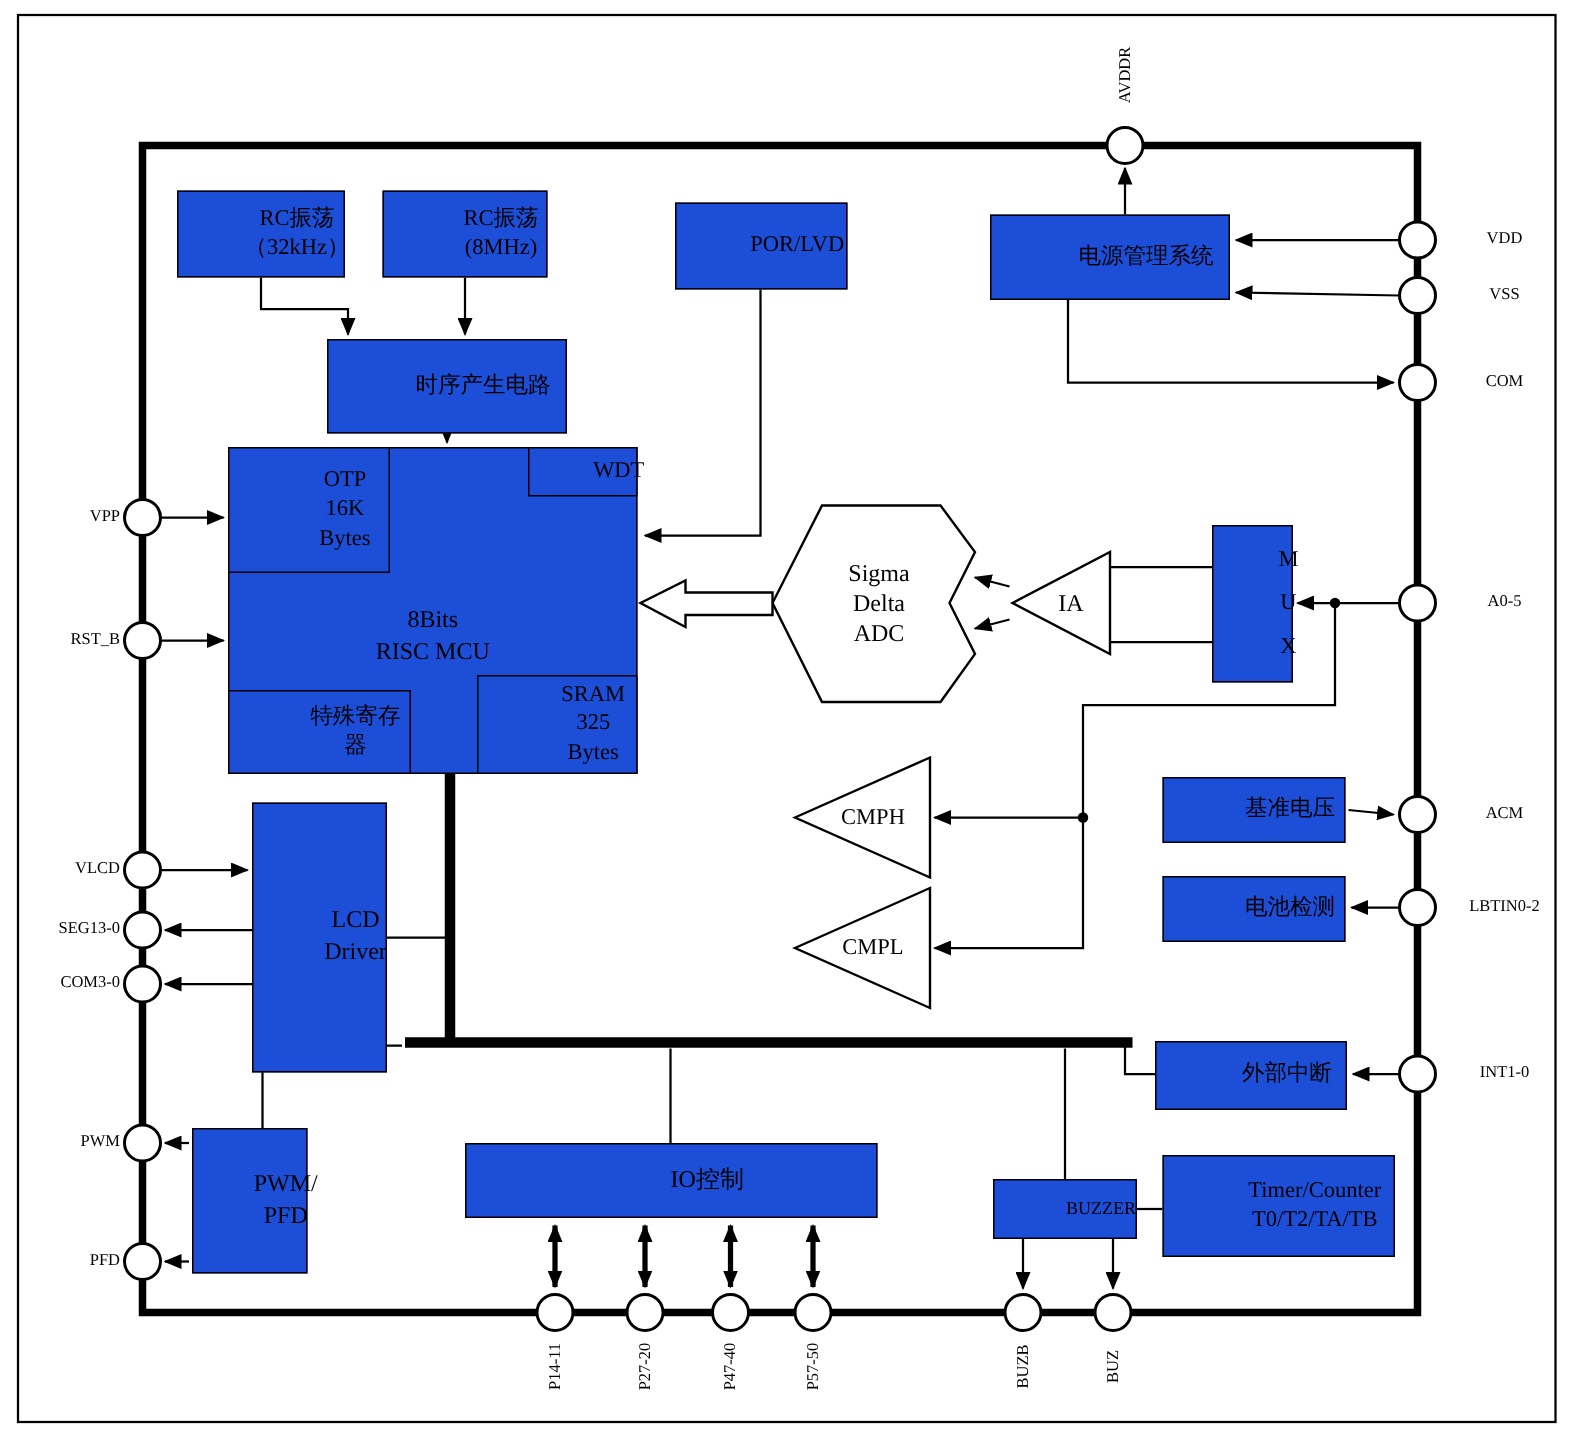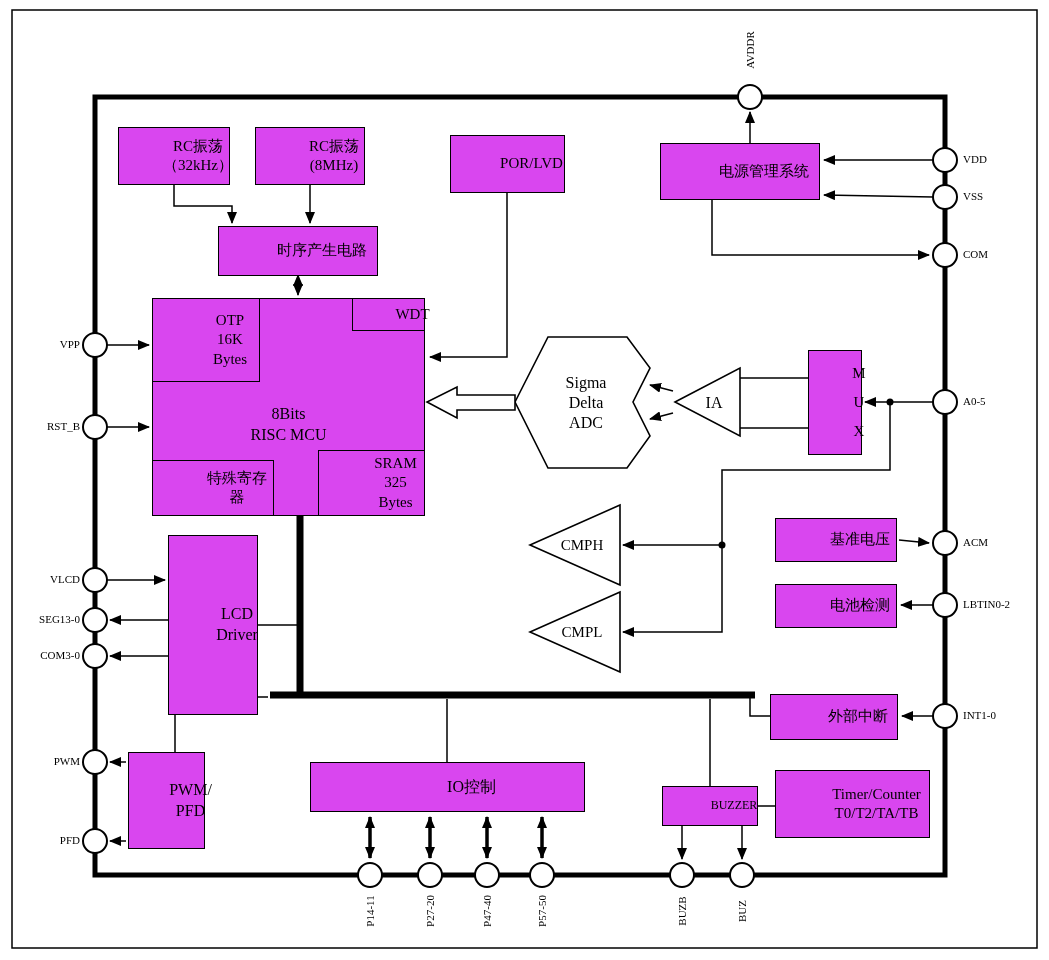--- a/index.html
+++ b/index.html
@@ -2,31 +2,31 @@
 <html><head>
 <meta charset="utf-8">
 <style>
   html,body { margin:0; padding:0; background:#fff; }
   .stage {
     position:relative; width:1049px; height:960px; background:#fff;
     font-family:"Liberation Serif", serif; color:#000; overflow:hidden;
   }
   .layer { position:absolute; left:0; top:0; z-index:1; }
   .box {
-    position:absolute; box-sizing:border-box; background:#d946ef;
+    position:absolute; box-sizing:border-box; background:#1d4ed8;
     border:1.6px solid #000; display:flex; align-items:center; justify-content:center;
     text-align:center; white-space:pre-line; font-size:15px; line-height:1.3; z-index:2;padding-left:48px;
   }
   .mux-box { line-height:1.95; }
   .shape-lbl {
     position:absolute; z-index:2; text-align:center; white-space:pre-line;
     font-size:15px; line-height:1.25;
   }
   .mcu-lbl { position:absolute; z-index:2; text-align:center; white-space:pre-line; font-size:16px; line-height:1.3;margin-top:39px; }
-  .pin-lbl { position:absolute; z-index:3; font-size:11px; white-space:nowrap; }
+  .pin-lbl { position:absolute; z-index:3; font-size:11px; white-space:nowrap;text-align:center; }
   .pin-lbl.lft { text-align:right; }
   .vert { transform:rotate(-90deg); text-align:center; white-space:nowrap; }
 </style>
 </head>
 <body>
 
 <div class="stage">
 
   <svg class="layer" width="1049" height="960" viewBox="0 0 1049 960">
     <defs>
@@ -123,21 +123,21 @@
       <circle cx="742" cy="875" r="12"></circle>
     </g>
   </svg>
 
   <div class="box" style="left:118px;top:127px;width:112px;height:58px">RC振荡
 （32kHz）</div>
   <div class="box" style="left:255px;top:127px;width:110px;height:58px">RC振荡
 (8MHz)</div>
   <div class="box" style="left:450px;top:135px;width:115px;height:58px;font-size:15px">POR/LVD</div>
   <div class="box" style="left:660px;top:143px;width:160px;height:57px">电源管理系统</div>
-  <div class="box" style="left:218px;top:226px;width:160px;height:50px">时序产生电路</div>
+  <div class="box" style="left:218px;top:226px;width:160px;height:63px">时序产生电路</div>
 
   <div class="box" style="left:152px;top:298px;width:273px;height:218px"></div>
   <div class="mcu-lbl" style="left:152px;top:365px;width:273px">8Bits
 RISC MCU</div>
   <div class="box" style="left:152px;top:298px;width:108px;height:84px">OTP
 16K Bytes</div>
   <div class="box" style="left:352px;top:298px;width:73px;height:33px">WDT</div>
   <div class="box" style="left:152px;top:460px;width:122px;height:56px">特殊寄存器</div>
   <div class="box" style="left:318px;top:450px;width:107px;height:66px">SRAM
 325 Bytes</div>

